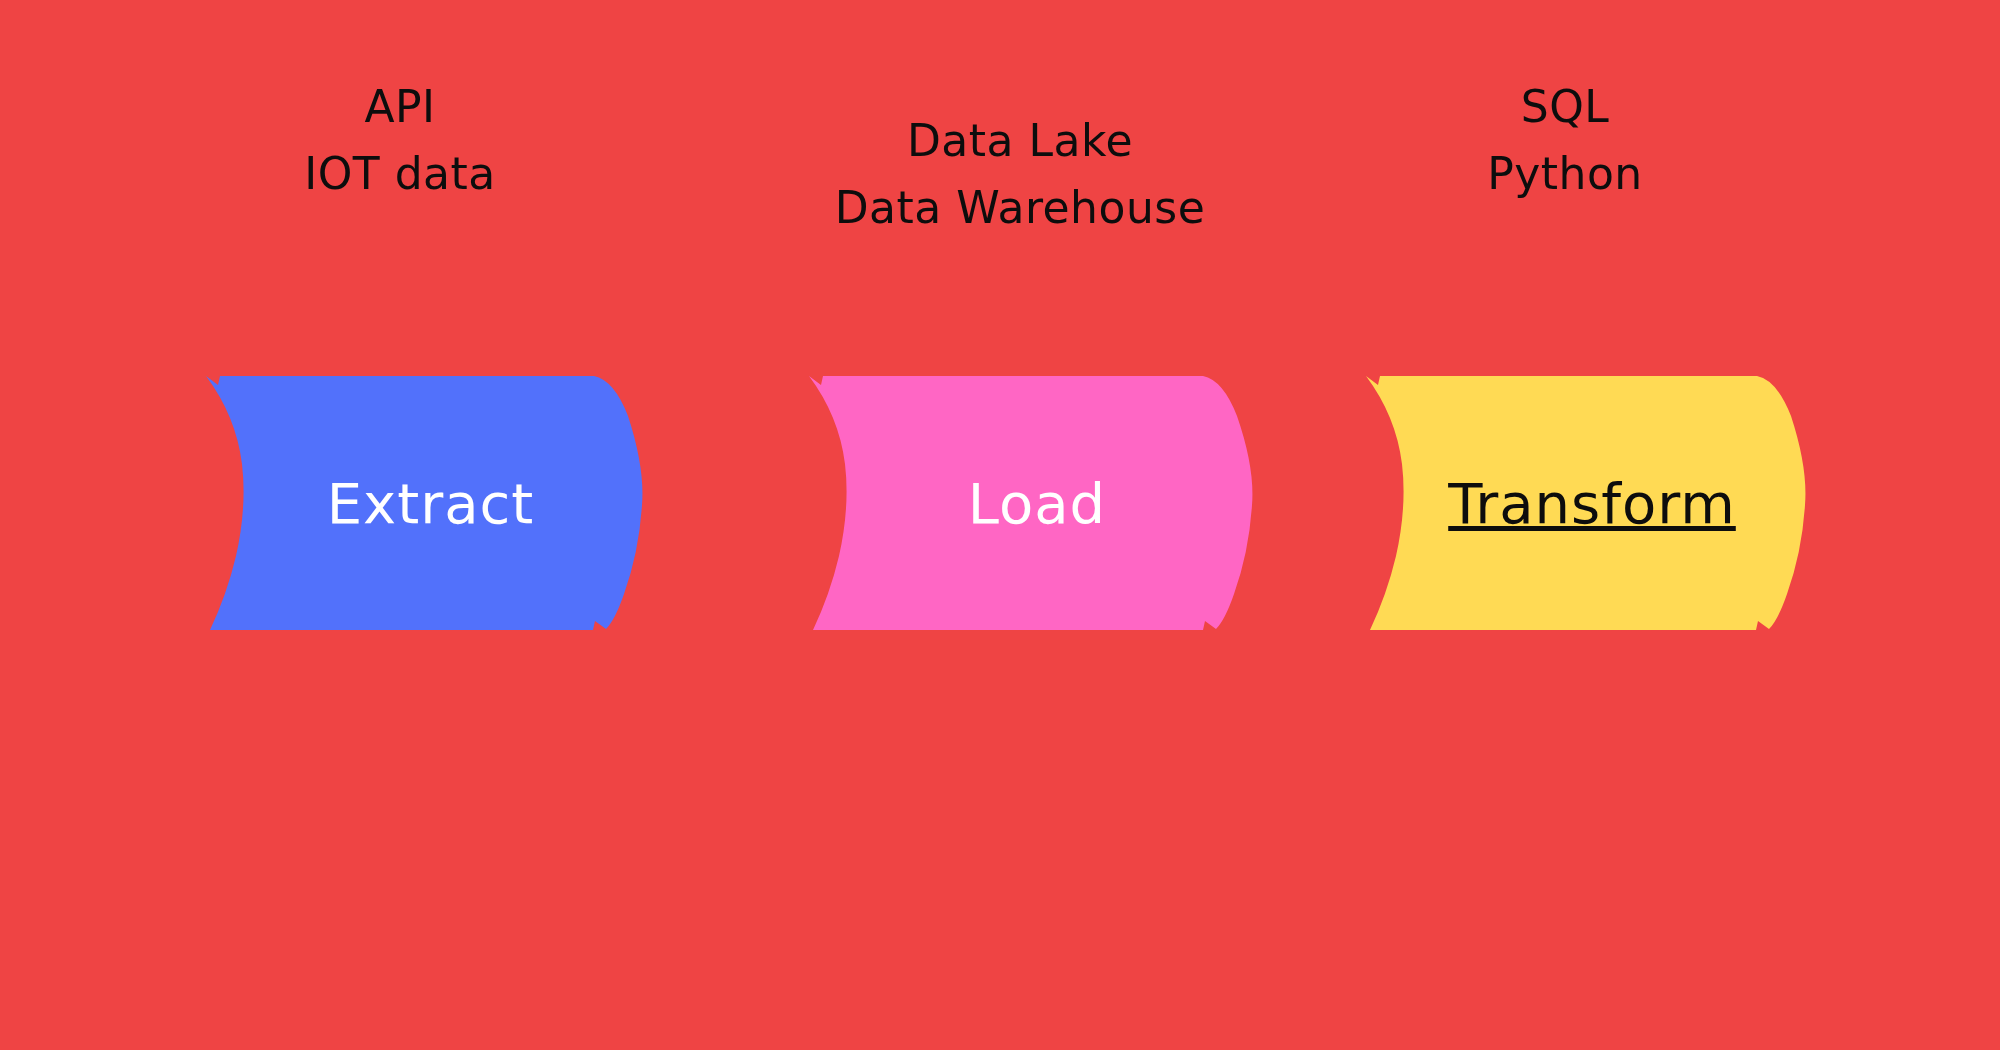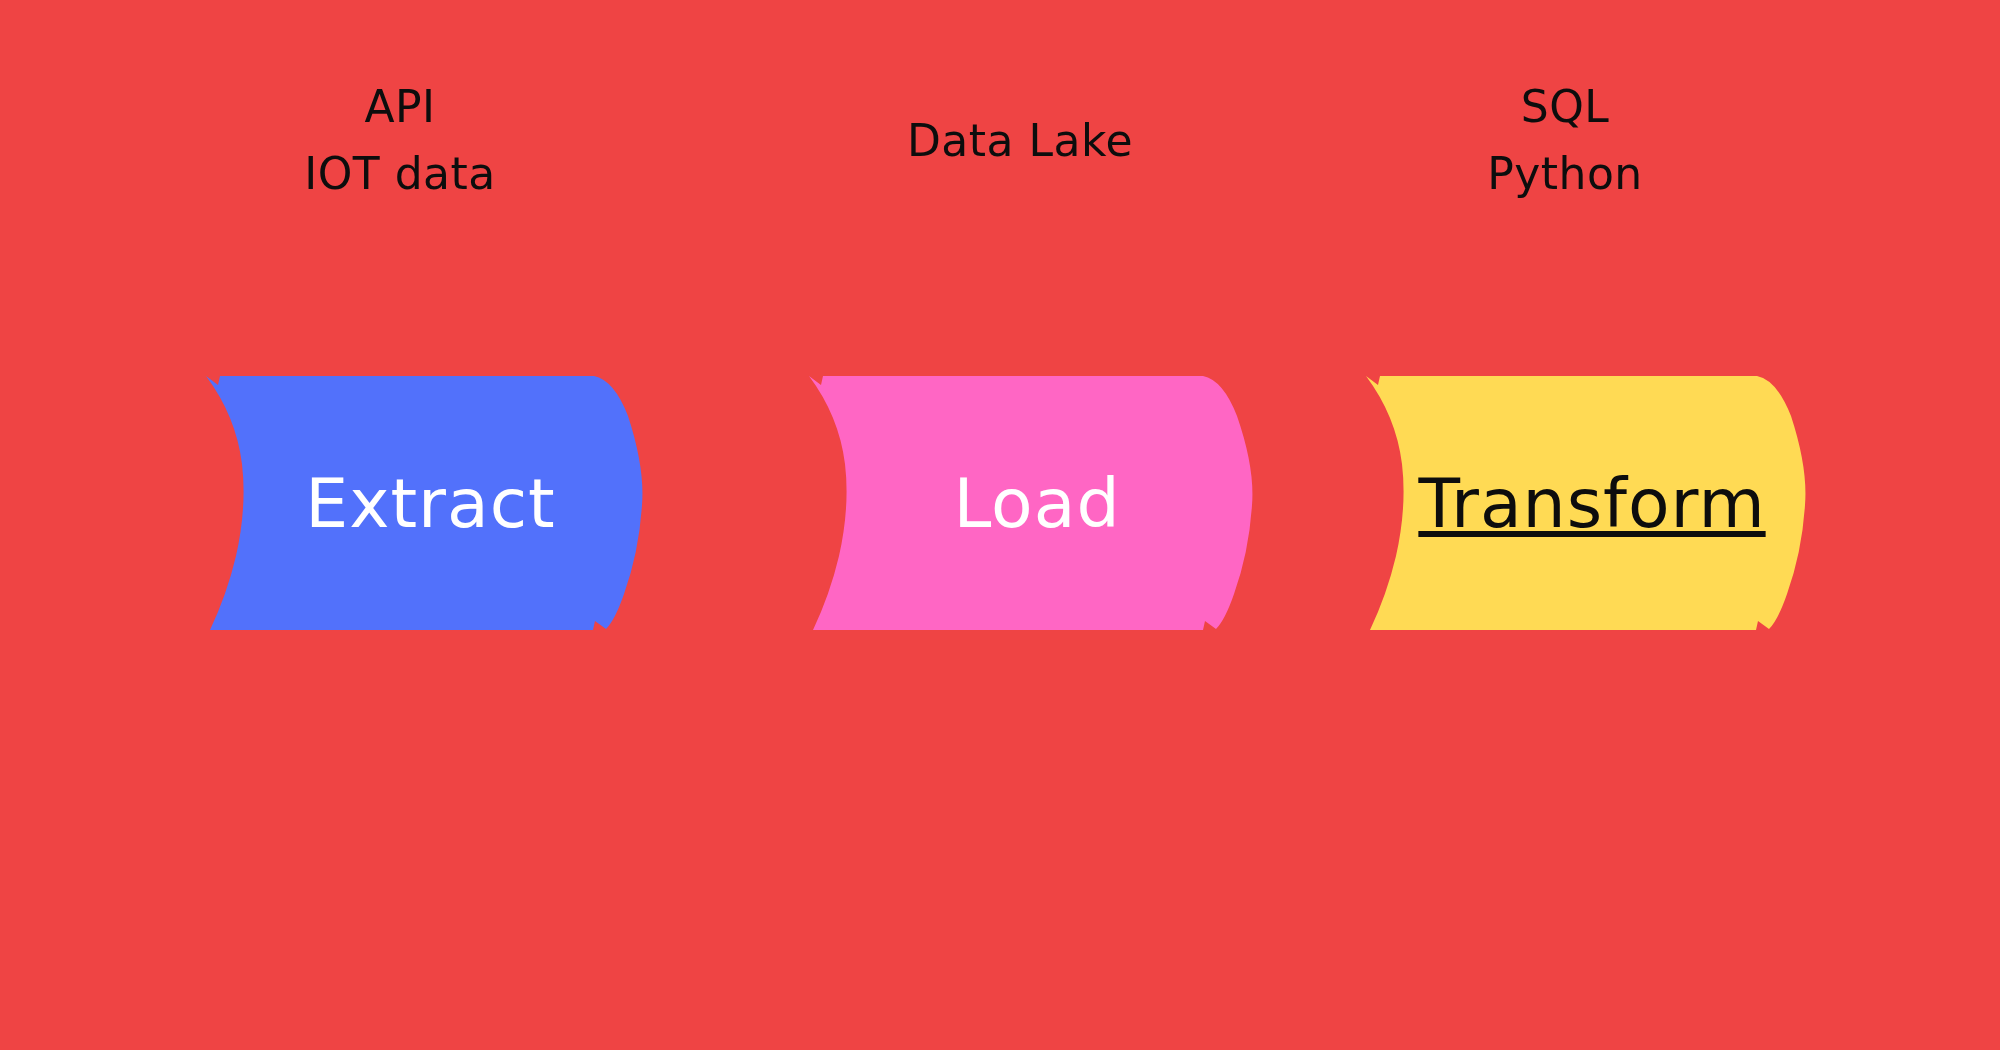--- a/index.html
+++ b/index.html
@@ -53,21 +53,21 @@
     width: 100%;
     height: 100%;
     display: block;
   }
   .ribbon-text {
     position: absolute;
     inset: 0;
     display: flex;
     align-items: center;
     justify-content: center;
-    font-size: 68px;
+    font-size: 56px;
     font-weight: 400;
     letter-spacing: 1px;
     white-space: nowrap;
     padding-left: 26px;
     box-sizing: border-box;
   }
 
   
   #col-extract   { left: 150px;  width: 500px; }
   #col-load      { left: 765px;  width: 510px; }
@@ -101,20 +101,21 @@
         <path d="M 16 4 L 28 13 L 30 4 L 404 4 Q 424 8 438 44 Q 455 96 452 133 Q 449 180 434 222 Q 425 248 416 257 L 405 249 L 403 258 L 20 258 Q 37 222 46 184 Q 57 135 52 92 Q 46 44 16 4 Z" fill="#5271fb"></path>
       </svg>
       <div class="ribbon-text text-white">Extract</div>
     </div>
   </div>
 
   <div class="stage-col" id="col-load">
 
     <div class="label-stack">
       <span class="label-line">Data Lake</span>
+      <span class="label-line">Data Warehouse</span>
     </div>
 
     <div class="ribbon">
       <svg viewBox="0 0 462 262" preserveAspectRatio="none">
         <path d="M 16 4 L 28 13 L 30 4 L 410 4 Q 430 8 444 44 Q 462 96 459 133 Q 456 180 441 222 Q 432 248 423 257 L 412 249 L 410 258 L 20 258 Q 37 222 46 184 Q 57 135 52 92 Q 46 44 16 4 Z" fill="#ff66c4"></path>
       </svg>
       <div class="ribbon-text text-white">Load</div>
     </div>
   </div>
 

